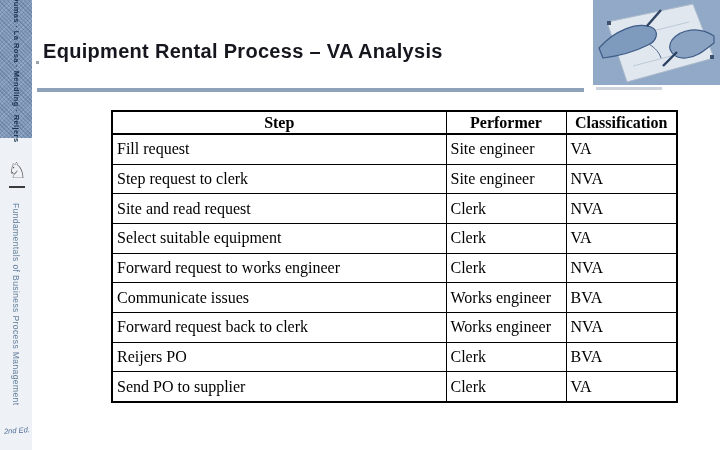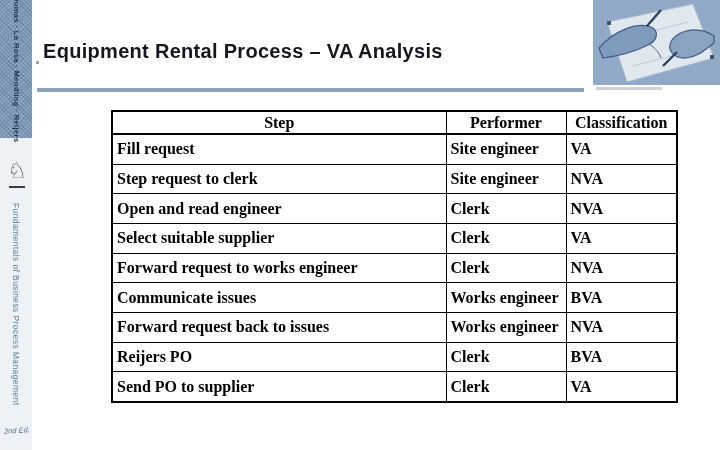--- a/index.html
+++ b/index.html
@@ -38,21 +38,21 @@
            background:#9aa4ae;}
 
   
   .escher{position:absolute;left:593px;top:0;width:127px;height:85px;overflow:hidden;}
 
   
   table.va{position:absolute;left:63px;top:110px;width:565px;height:293px;
            border-collapse:collapse;table-layout:fixed;
            font-family:"Liberation Serif",serif;color:#000;margin-left:48px;}
   table.va th,table.va td{border:1.5px solid #000;padding:0 4px;
-           overflow:hidden;white-space:nowrap;font-weight:bold;}
+           overflow:hidden;white-space:nowrap;}
   table.va{border:2px solid #000;}
   table.va th{font-size:16px;font-weight:bold;text-align:center;height:21px;
               border-bottom-width:2px;}
   table.va td{font-size:16px;height:19px;text-align:left;}
   col.c-step{width:334px;} col.c-perf{width:120px;} col.c-class{width:111px;}
 </style>
 </head>
 <body>
 
 <div class="slide">
@@ -114,41 +114,41 @@
           <td>Fill request</td>
           <td>Site engineer</td>
           <td>VA</td>
         </tr>
         <tr>
           <td>Step request to clerk</td>
           <td>Site engineer</td>
           <td>NVA</td>
         </tr>
         <tr>
-          <td>Open and read engineer</td>
+          <td>Site and read request</td>
           <td>Clerk</td>
           <td>NVA</td>
         </tr>
         <tr>
-          <td>Select suitable supplier</td>
+          <td>Select suitable equipment</td>
           <td>Clerk</td>
           <td>VA</td>
         </tr>
         <tr>
           <td>Forward request to works engineer</td>
           <td>Clerk</td>
           <td>NVA</td>
         </tr>
         <tr>
           <td>Communicate issues</td>
           <td>Works engineer</td>
           <td>BVA</td>
         </tr>
         <tr>
-          <td>Forward request back to issues</td>
+          <td>Forward request back to clerk</td>
           <td>Works engineer</td>
           <td>NVA</td>
         </tr>
         <tr>
           <td>Reijers PO</td>
           <td>Clerk</td>
           <td>BVA</td>
         </tr>
         <tr>
           <td>Send PO to supplier</td>

